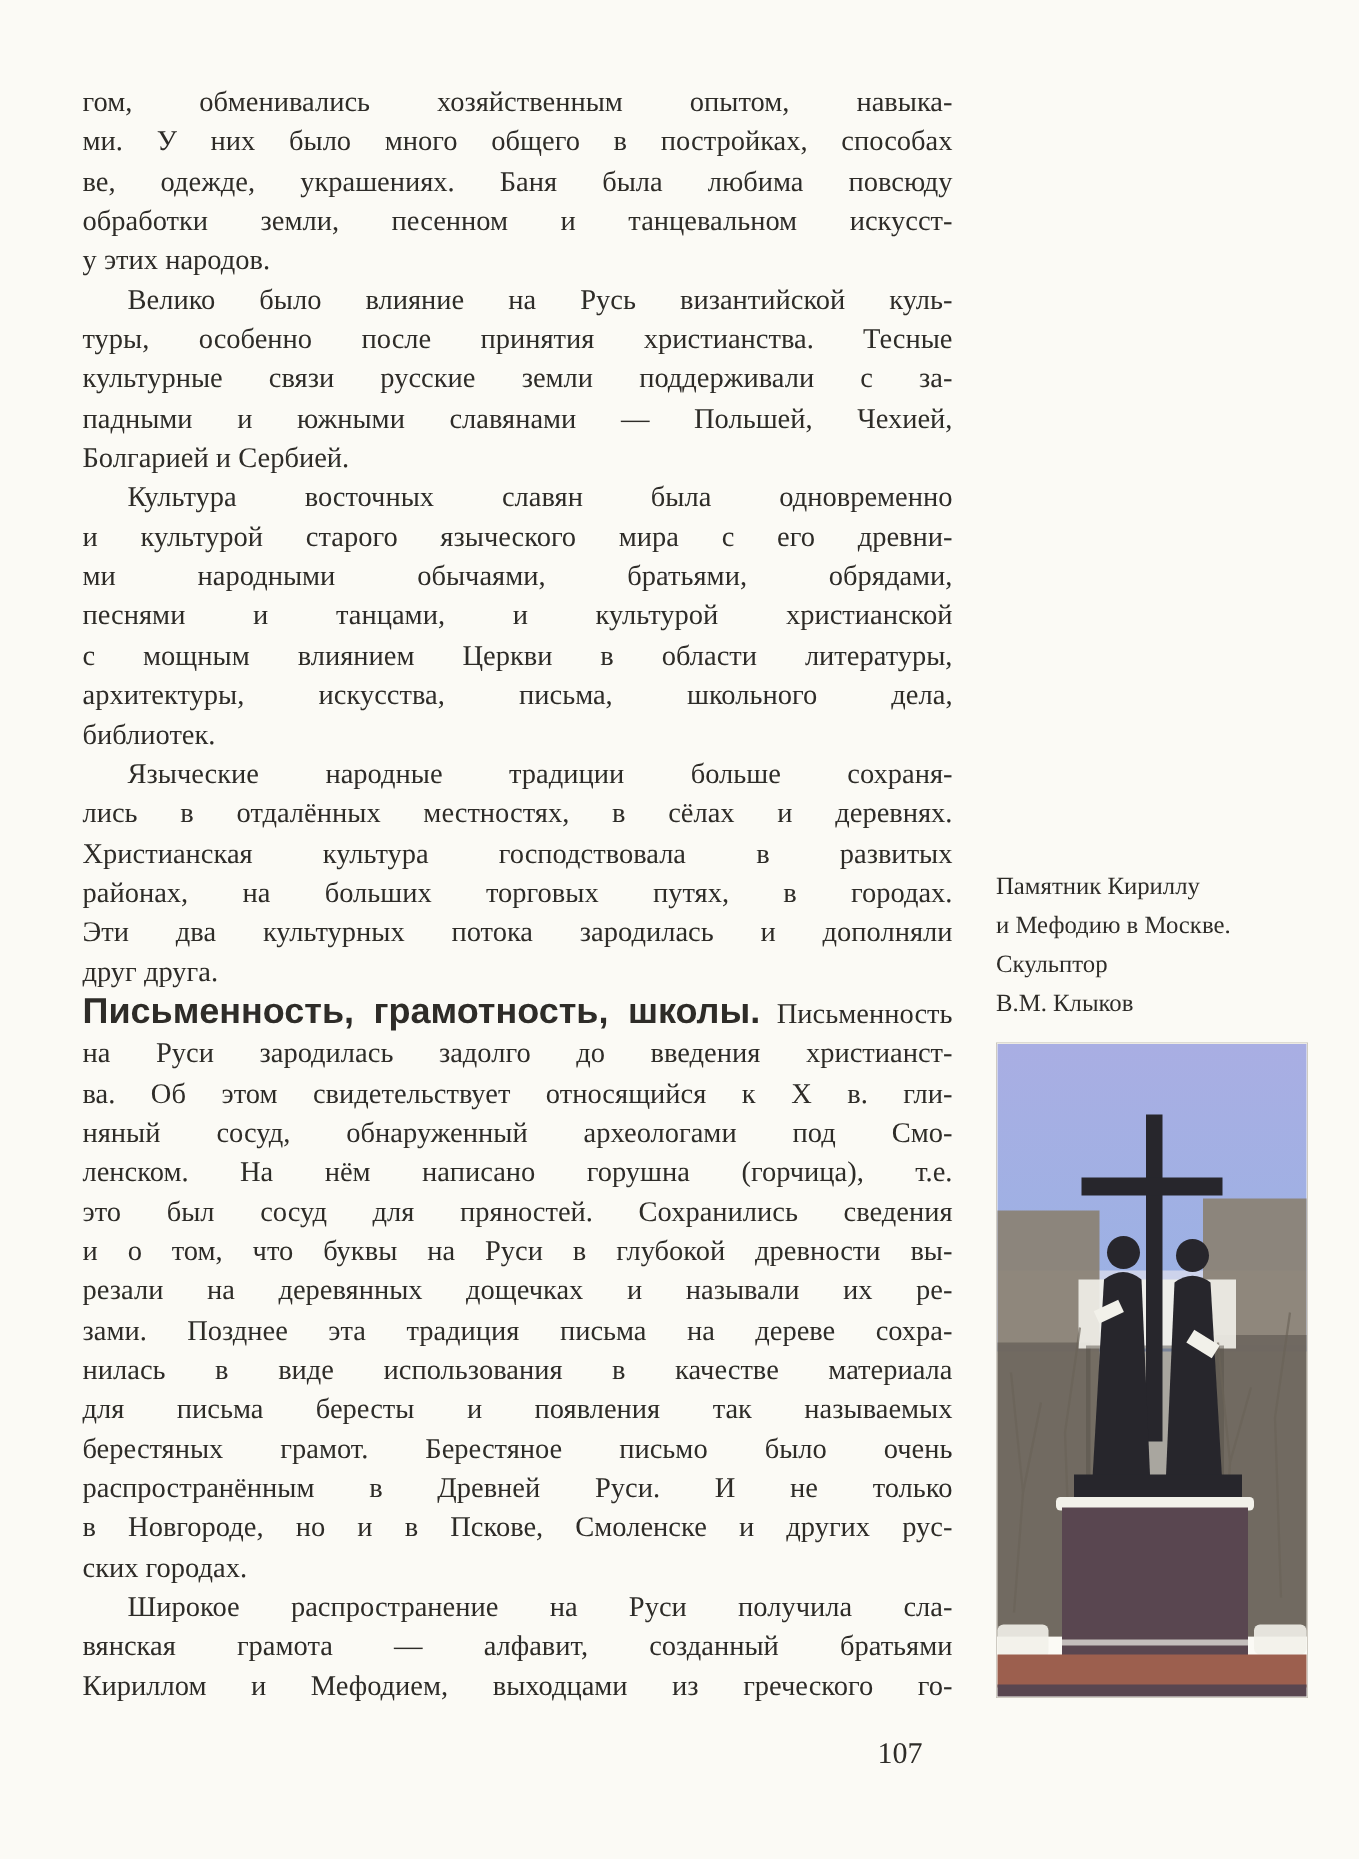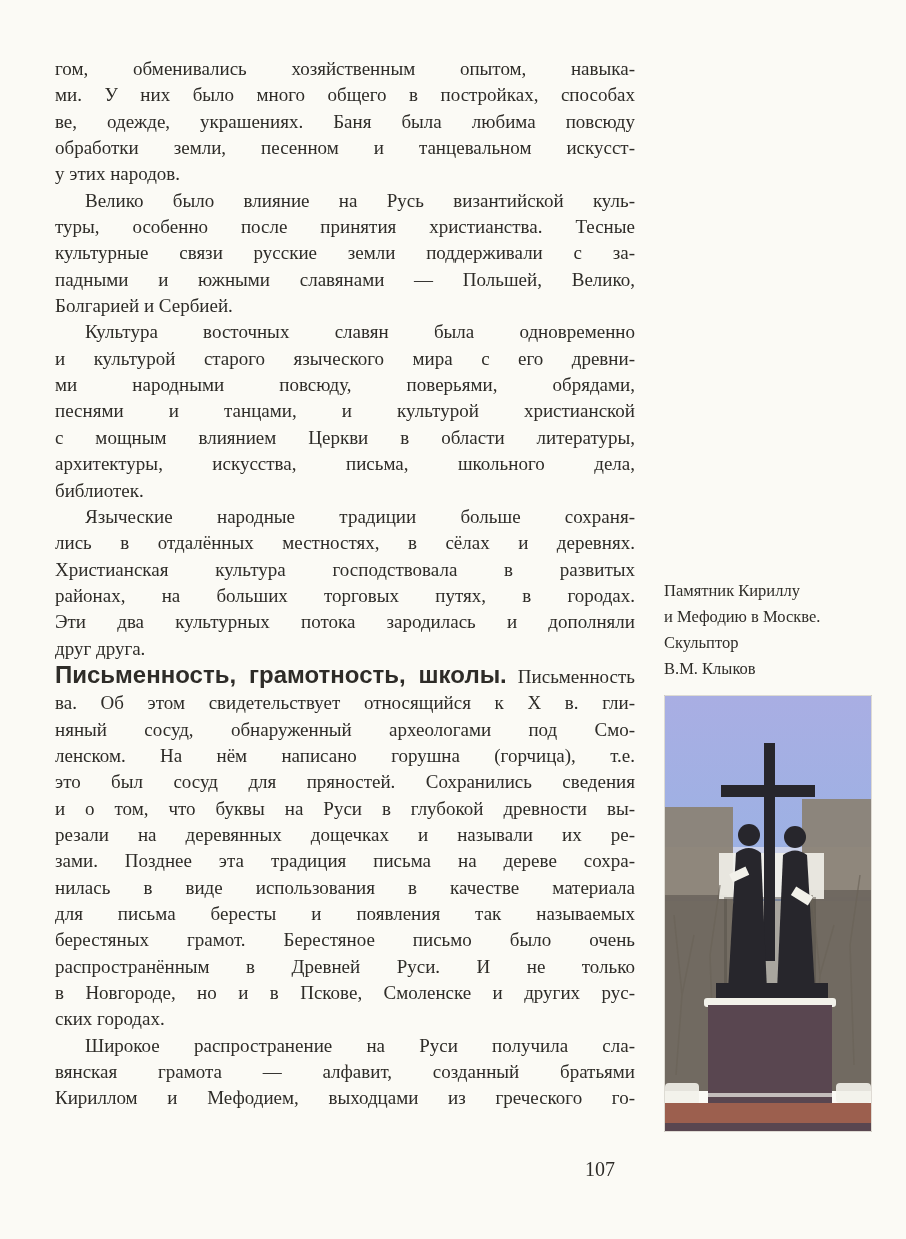--- a/index.html
+++ b/index.html
@@ -52,42 +52,43 @@
         <div class="line"><span>гом, обменивались хозяйственным опытом, навыка-</span></div>
         <div class="line"><span>ми. У них было много общего в постройках, способах</span></div>
         <div class="line"><span>ве, одежде, украшениях. Баня была любима повсюду</span></div>
         <div class="line"><span>обработки земли, песенном и танцевальном искусст-</span></div>
         <div class="line last"><span>у этих народов.</span></div>
       </div>
       <div class="para">
         <div class="line indent"><span>Велико было влияние на Русь византийской куль-</span></div>
         <div class="line"><span>туры, особенно после принятия христианства. Тесные</span></div>
         <div class="line"><span>культурные связи русские земли поддерживали с за-</span></div>
-        <div class="line"><span>падными и южными славянами — Польшей, Велико,</span></div>
+        <div class="line"><span>падными и южными славянами — Польшей, Чехией,</span></div>
         <div class="line last"><span>Болгарией и Сербией.</span></div>
       </div>
       <div class="para">
         <div class="line indent"><span>Культура восточных славян была одновременно</span></div>
         <div class="line"><span>и культурой </span><span class="it">старого языческого мира</span><span> с его древни-</span></div>
-        <div class="line"><span>ми народными повсюду, поверьями, обрядами,</span></div>
+        <div class="line"><span>ми народными обычаями, братьями, обрядами,</span></div>
         <div class="line"><span>песнями и танцами, и культурой </span><span class="it">христианской</span></div>
         <div class="line"><span>с мощным влиянием Церкви в области литературы,</span></div>
         <div class="line"><span>архитектуры, искусства, письма, школьного дела,</span></div>
         <div class="line last"><span>библиотек.</span></div>
       </div>
       <div class="para">
         <div class="line indent"><span>Языческие народные традиции больше сохраня-</span></div>
         <div class="line"><span>лись в отдалённых местностях, в сёлах и деревнях.</span></div>
         <div class="line"><span>Христианская культура господствовала в развитых</span></div>
         <div class="line"><span>районах, на больших торговых путях, в городах.</span></div>
         <div class="line"><span>Эти два культурных потока зародилась и дополняли</span></div>
         <div class="line last"><span>друг друга.</span></div>
       </div>
       <div class="para">
         <div class="line"><span class="bh">Письменность, грамотность, школы.</span><span> Письменность</span></div>
+        <div class="line"><span>на Руси зародилась задолго до введения христианст-</span></div>
         <div class="line"><span>ва. Об этом свидетельствует относящийся к X в. гли-</span></div>
         <div class="line"><span>няный сосуд, обнаруженный археологами под Смо-</span></div>
         <div class="line"><span>ленском. На нём написано </span><span class="it">горушна (горчица)</span><span>, т.е.</span></div>
         <div class="line"><span>это был сосуд для пряностей. Сохранились сведения</span></div>
         <div class="line"><span>и о том, что буквы на Руси в глубокой древности вы-</span></div>
         <div class="line"><span>резали на деревянных дощечках и называли их </span><span class="it">ре-</span></div>
         <div class="line"><span class="it">зами.</span><span> Позднее эта традиция письма на дереве сохра-</span></div>
         <div class="line"><span>нилась в виде использования в качестве материала</span></div>
         <div class="line"><span>для письма бересты и появления так называемых</span></div>
         <div class="line"><span class="it">берестяных грамот.</span><span> Берестяное письмо было очень</span></div>

